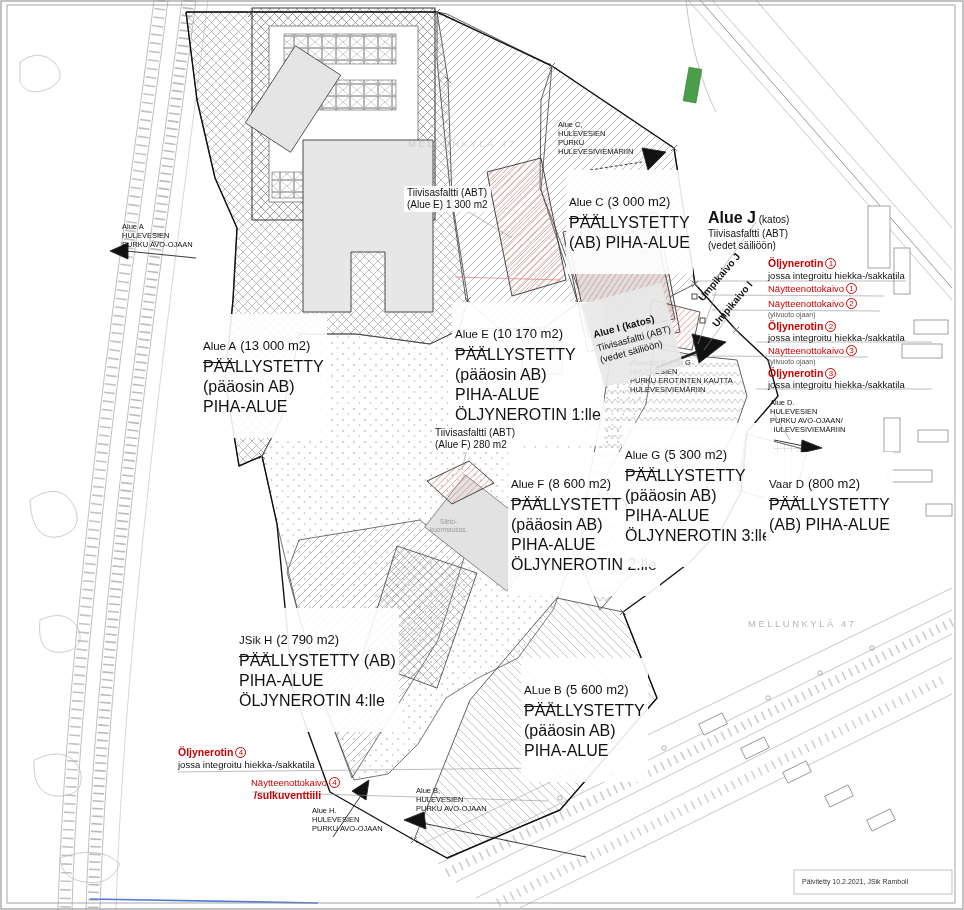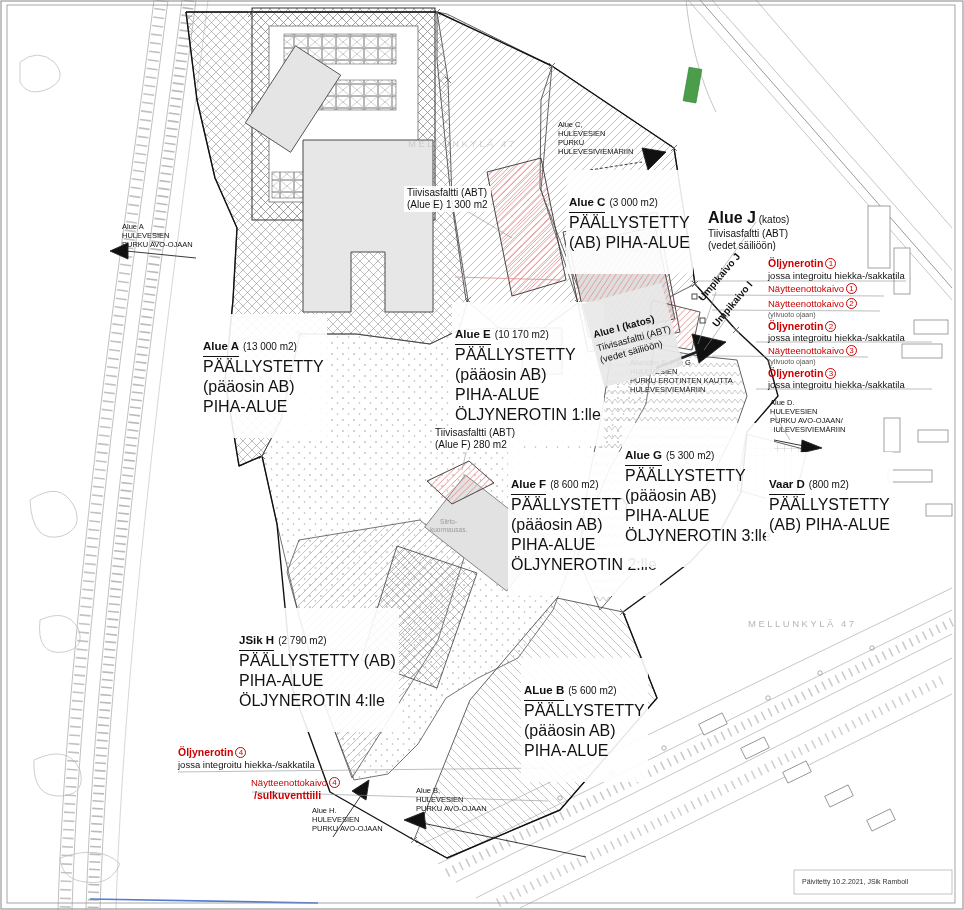--- a/index.html
+++ b/index.html
@@ -2,23 +2,23 @@
 <html><head>
 <meta charset="utf-8">
 <style>
   html,body{margin:0;padding:0;background:#fff}
   .stage{position:relative;width:964px;height:910px;background:#fff;overflow:hidden;
          font-family:"Liberation Sans","DejaVu Sans",sans-serif;color:#111}
   .stage svg{position:absolute;left:0;top:0}
   .lbl{position:absolute;white-space:pre-line;line-height:1.25;color:#111}
   .mask{background:rgba(255,255,255,.9);padding:1px 3px}
   .gmask{background:rgba(232,232,232,.92);padding:1px 3px}
-  .t{font-weight:700;font-size:11.5px;border-bottom:1.2px solid #111;padding-bottom:4px}
+  .t{font-weight:400;font-size:11.5px;border-bottom:1.2px solid #111;padding-bottom:10px}
   .tn{font-weight:700;font-size:16px}
-  .sz{font-size:10px;margin-left:4px}
+  .sz{font-size:13px;margin-left:4px}
   .body{font-size:16px;margin-top:2px}
   .note{font-size:10px;line-height:1.2}
   .small{font-size:7.5px;line-height:1.22}
   .rb{color:#c00;font-weight:700;font-size:10.5px;white-space:nowrap}
   .rn{color:#c00;font-size:9.5px;white-space:nowrap}
   .blk{font-size:9.5px;color:#111;white-space:nowrap}
   .tinygray{font-size:7px;color:#555;white-space:nowrap}
   .circ{display:inline-block;box-sizing:border-box;width:11px;height:11px;border:1px solid #c00;
         border-radius:50%;font-size:8px;line-height:9px;text-align:center;color:#c00;margin-left:2px;
         vertical-align:1px;font-weight:400;background:rgba(255,255,255,.75)}

